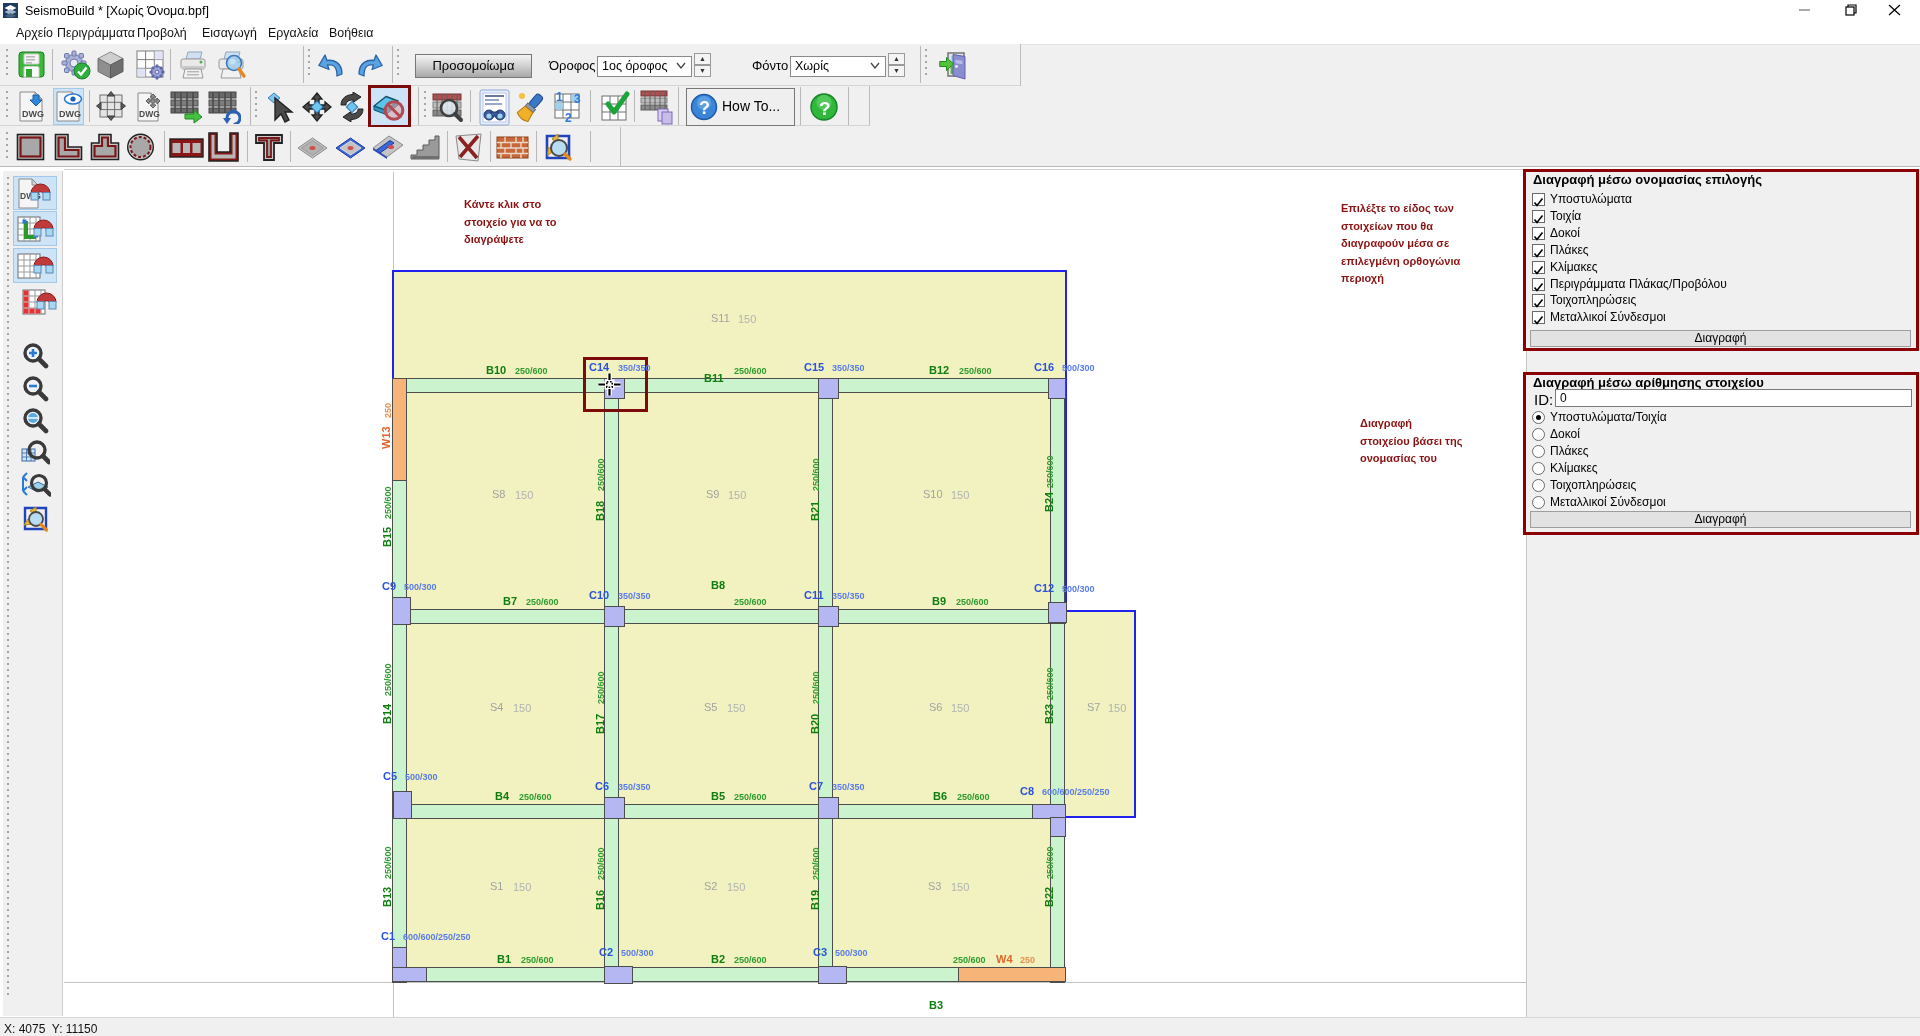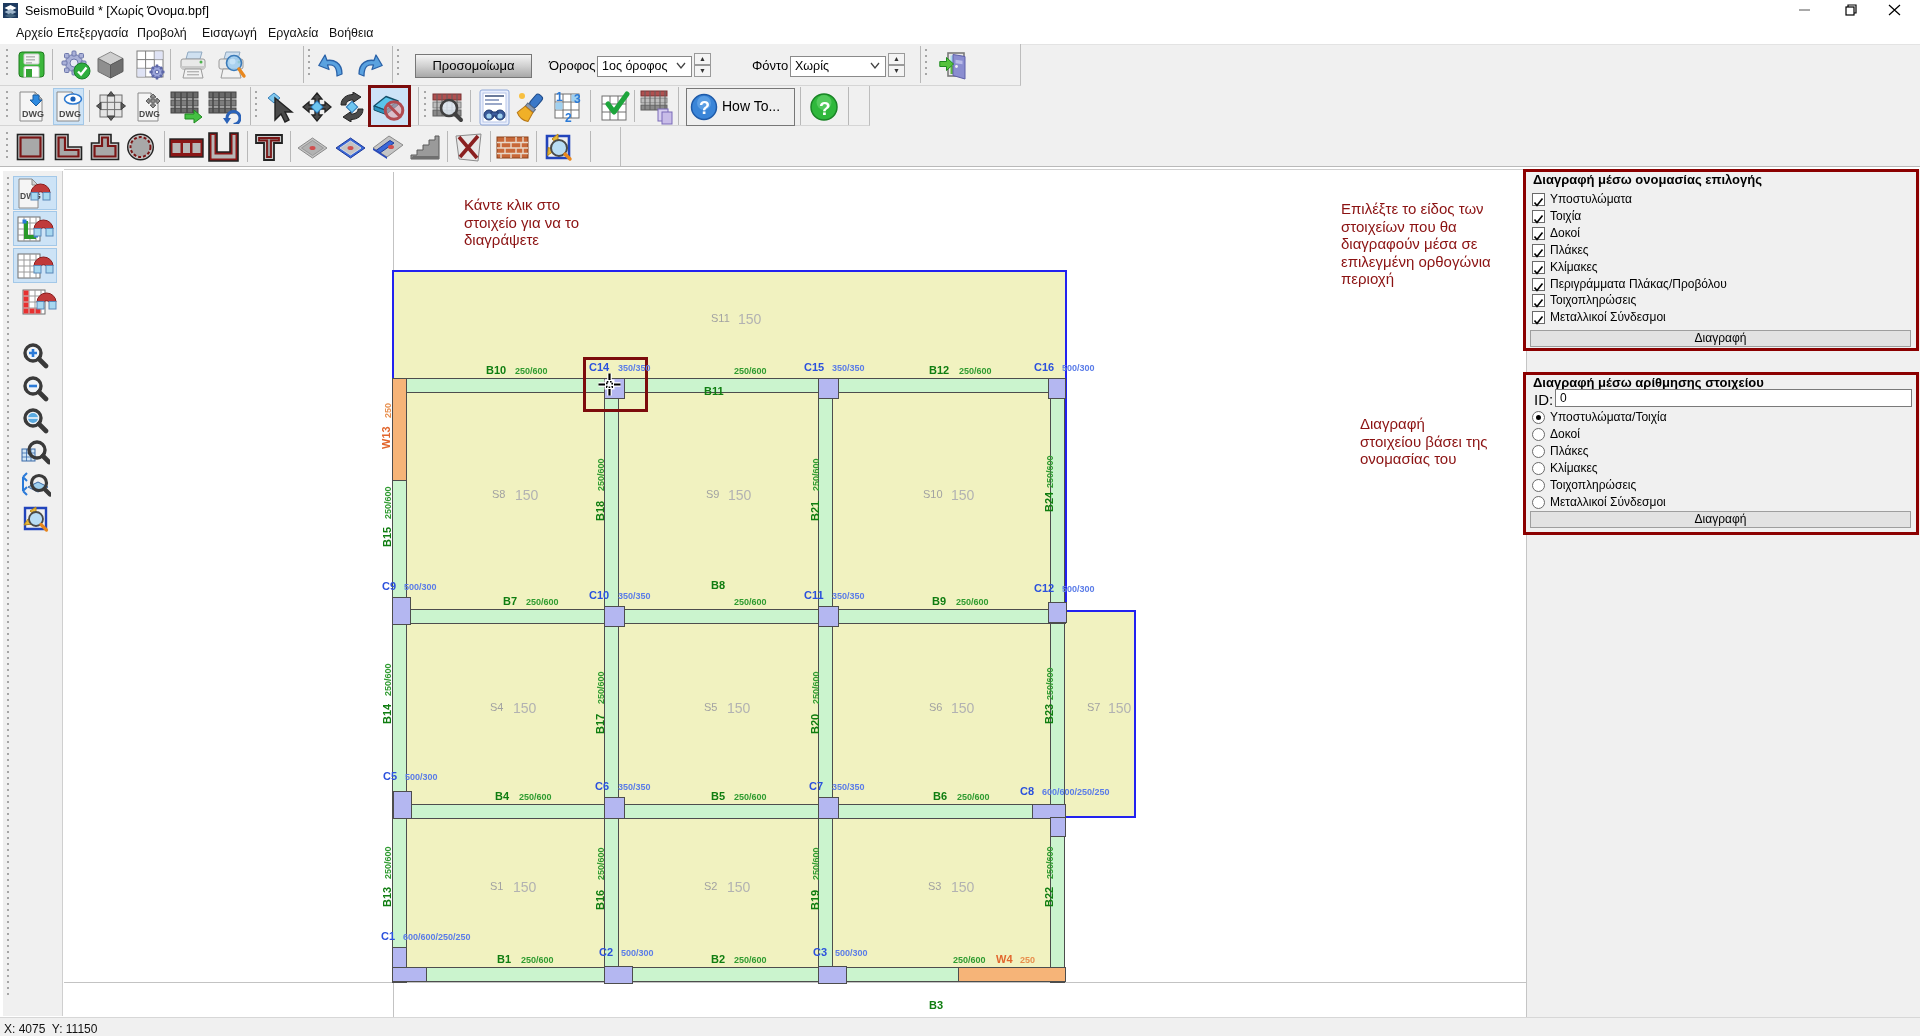--- a/index.html
+++ b/index.html
@@ -35,23 +35,23 @@
 #rightpanel { left:1527px; top:169px; width:393px; height:848px; background:#f0f0f0; }
 
 .beam { position:absolute; background:#cbf4ce; border:1px solid #4d4d4d; }
 .col { position:absolute; background:#b4b7f1; border:1px solid #4d4d4d; }
 .wall { position:absolute; background:#f6b478; border:1px solid #4d4d4d; }
 .clab { position:absolute; font-weight:bold; font-size:11px; line-height:11px; color:#2b51dd; white-space:nowrap; }
 .csz  { position:absolute; font-weight:bold; font-size:9px; line-height:9px; color:#5a7ce8; white-space:nowrap; }
 .blab { position:absolute; font-weight:bold; font-size:11px; line-height:11px; color:#0f7d10; white-space:nowrap; }
 .bsz  { position:absolute; font-weight:bold; font-size:9px; line-height:9px; color:#2f9b30; white-space:nowrap; }
 .slb  { position:absolute; font-size:11px; line-height:11px; color:#a2a2a2; white-space:nowrap; }
-.ssz  { position:absolute; font-size:14px; line-height:9px; color:#b2b2b2; white-space:nowrap; }
+.ssz  { position:absolute; font-size:11px; line-height:9px; color:#b2b2b2; white-space:nowrap; }
 .vrot { transform:rotate(-90deg); transform-origin:0 0; }
-.redtxt { position:absolute; font-weight:normal; font-size:15px; line-height:17.6px; color:#8b1212; white-space:nowrap; }
+.redtxt { position:absolute; font-weight:bold; font-size:11px; line-height:17.6px; color:#8b1212; white-space:nowrap; }
 
 .grpbox { position:absolute; border:3px solid #8b0000; background:#f0f0f0; }
 .grptitle { position:absolute; font-weight:bold; font-size:13px; color:#000; white-space:nowrap; }
 .ck { position:absolute; width:13px; height:13px; background:#fff; border:1px solid #6a6a6a; }
 .cklab { position:absolute; font-size:12px; color:#000; white-space:nowrap; }
 .radio { position:absolute; width:13px; height:13px; background:#fff; border:1px solid #6a6a6a; border-radius:50%; }
 .panelbtn { position:absolute; background:#e2e2e2; border:1px solid #9e9e9e; text-align:center; font-size:12px; color:#000; }
 
 #statusbar { left:0; top:1017px; width:1920px; height:19px; background:#f0f0f0; border-top:1px solid #d7d7d7; font-size:12px; color:#111; }
 </style>
@@ -69,21 +69,21 @@
   <svg class="abs" style="left:1795px;top:0" width="120" height="20" viewBox="0 0 120 20">
     <line x1="4" y1="10" x2="15" y2="10" stroke="#555" stroke-width="1"></line>
     <rect x="51" y="7" width="8" height="8" fill="none" stroke="#000" stroke-width="1.2"></rect>
     <path d="M53 7 V5 H61 V13 H59" fill="none" stroke="#000" stroke-width="1.2"></path>
     <path d="M94 5 L105 15 M105 5 L94 15" stroke="#000" stroke-width="1.2"></path>
   </svg>
 </div>
 
 <div class="abs" id="menubar">
   <div class="menu-item" style="left:16px">Αρχείο</div>
-  <div class="menu-item" style="left:57px">Επεξεργασία</div>
+  <div class="menu-item" style="left:57px">Περιγράμματα</div>
   <div class="menu-item" style="left:137px">Προβολή</div>
   <div class="menu-item" style="left:202px">Εισαγωγή</div>
   <div class="menu-item" style="left:268px">Εργαλεία</div>
   <div class="menu-item" style="left:329px">Βοήθεια</div>
 </div>
 
 <div class="abs" id="tbarea"></div>
 <div class="abs tbrow" id="row1">
   <div class="grip" style="left:6px;top:5px;height:30px"></div>
   <div class="vsep" style="left:52px;top:5px;height:31px"></div>
@@ -234,21 +234,21 @@
     <div class="clab" style="left:1020px;top:786px">C8</div>
     <div class="csz" style="left:1042px;top:788px">600/600/250/250</div>
     <div class="clab" style="left:381px;top:931px">C1</div>
     <div class="csz" style="left:403px;top:933px">600/600/250/250</div>
     <div class="clab" style="left:599px;top:947px">C2</div>
     <div class="csz" style="left:621px;top:949px">500/300</div>
     <div class="clab" style="left:813px;top:947px">C3</div>
     <div class="csz" style="left:835px;top:949px">500/300</div>
     <div class="blab" style="left:486px;top:365px">B10</div>
     <div class="bsz" style="left:515px;top:367px">250/600</div>
-    <div class="blab" style="left:704px;top:386px">B11</div>
+    <div class="blab" style="left:704px;top:373px">B11</div>
     <div class="bsz" style="left:734px;top:367px">250/600</div>
     <div class="blab" style="left:929px;top:365px">B12</div>
     <div class="bsz" style="left:959px;top:367px">250/600</div>
     <div class="blab" style="left:503px;top:596px">B7</div>
     <div class="bsz" style="left:526px;top:598px">250/600</div>
     <div class="blab" style="left:711px;top:580px">B8</div>
     <div class="bsz" style="left:734px;top:598px">250/600</div>
     <div class="blab" style="left:932px;top:596px">B9</div>
     <div class="bsz" style="left:956px;top:598px">250/600</div>
     <div class="blab" style="left:495px;top:791px">B4</div>

